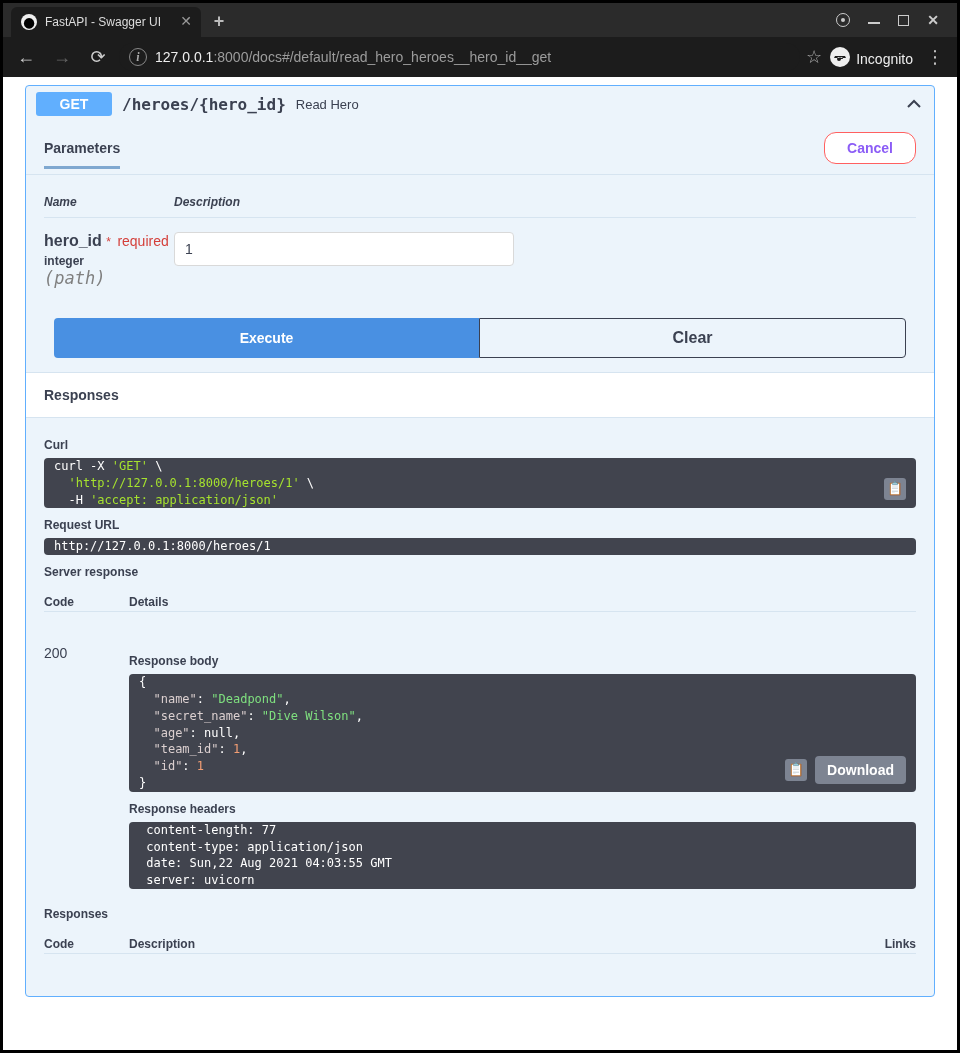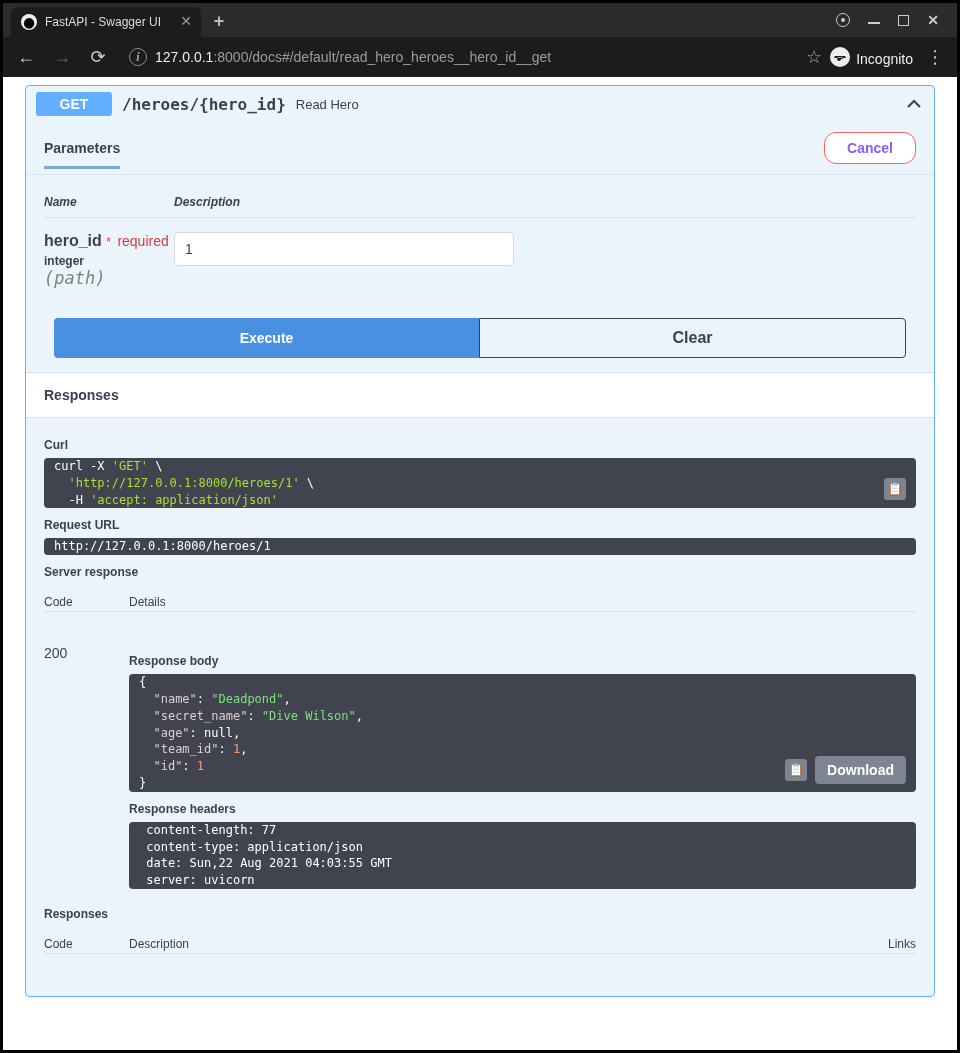--- a/index.html
+++ b/index.html
@@ -143,21 +143,21 @@
   .resp-body{padding:10px 18px;border-radius:23px;}
   .small-label{font-weight:600;color:#3b4151;font-size:12px;margin:10px 0 6px 0;}
   .codebox{
     background:#41444e;color:#fff;font-family:monospace;font-size:12px;
     border-radius:4px;padding:0 10px;position:relative;white-space:pre;line-height:1.4;
   }
   .copy-icon{
     position:absolute;right:10px;bottom:8px;width:22px;height:22px;background:#7d8492;
     border-radius:3px;display:flex;align-items:center;justify-content:center;color:#fff;font-size:13px;
   }
-  .tbl2{display:flex;font-weight:400;color:#3b4151;font-size:12px;margin:2px 0 12px 0;padding:10px 0 2px 0;}
+  .tbl2{display:flex;font-weight:700;color:#3b4151;font-size:12px;margin:2px 0 12px 0;padding:10px 0 2px 0;}
   .tbl2 .c1{width:85px;}
   .code200{color:#3b4151;font-size:14px;}
   .row200{display:flex;margin-top:32px;}
   .row200 .c1{width:85px;}
   .row200 .c2{flex:1;}
   .responses-sub .c3{width:85px;text-align:right;}
   .dl-btn{
     background:#7d8492;color:#fff;border:none;font-weight:700;font-size:14px;
     padding:6px 12px;border-radius:4px;cursor:pointer;
   }

